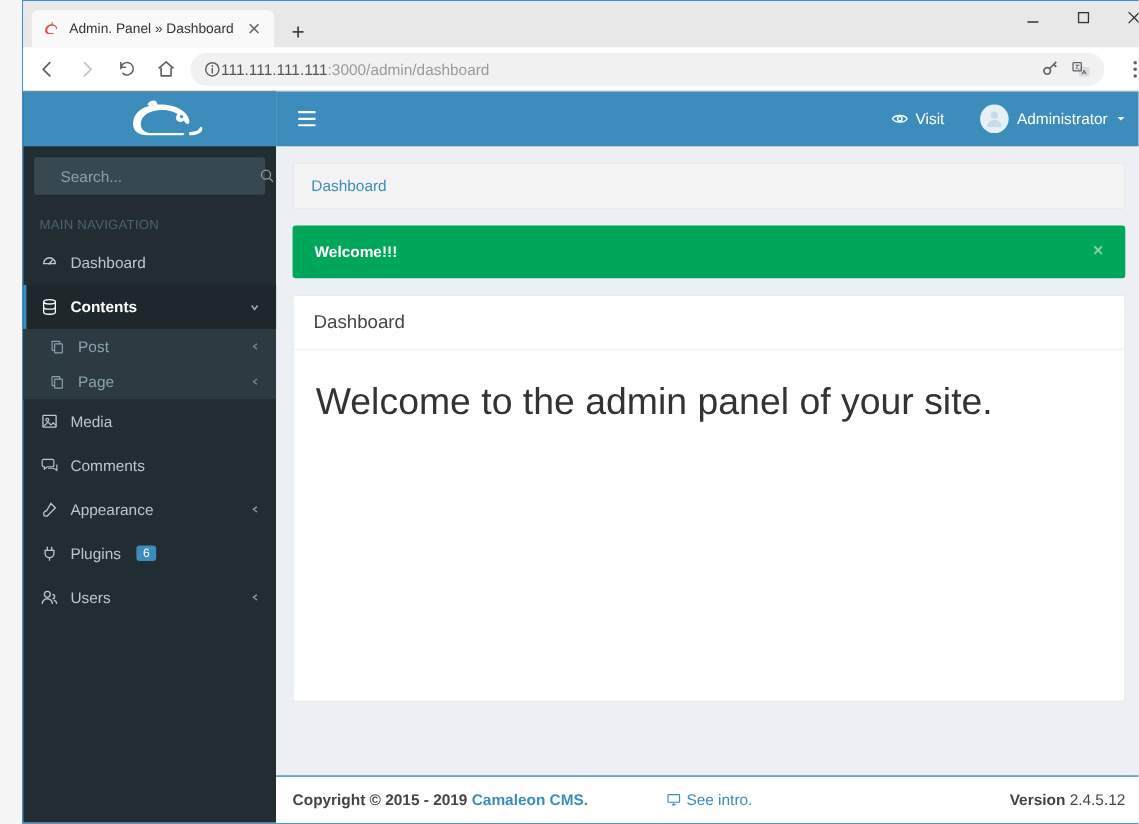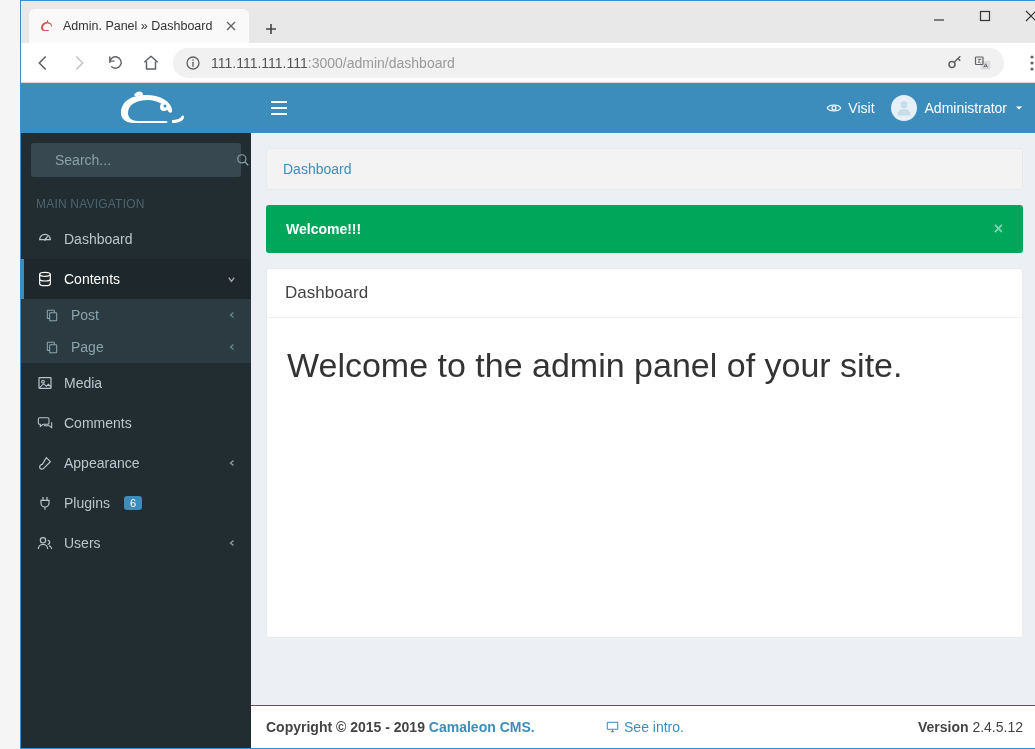--- a/index.html
+++ b/index.html
@@ -12,21 +12,21 @@
   .browser-tab { display: flex; align-items: center; height: 34px; background: #f9f9f9; border-radius: 6px 6px 0 0; padding: 0 10px; min-width: 220px; gap: 8px; font-size: 12.5px; color: #333; margin-top: 8px; }
   .favicon { width: 16px; height: 16px; display: flex; align-items: center; justify-content: center; }
   .tab-close { width: 16px; height: 16px; display:flex; align-items:center; justify-content:center; color:#555; border-radius:50%; margin-left:auto;}
   .new-tab { width: 28px; height: 28px; display:flex; align-items:center; justify-content:center; margin: 10px 0 0 8px; color:#444; border-radius:50%; }
   .window-controls { margin-left: auto; display:flex; }
   .win-btn { width: 46px; height: 30px; display:flex; align-items:center; justify-content:center; color:#333; }
   
   .addr-bar { height: 40px; background: #fff; border-bottom: 1px solid #d9d9d9; display:flex; align-items:center; padding: 0 8px; gap: 8px; }
   .nav-btn { width: 28px; height: 28px; display:flex; align-items:center; justify-content:center; color:#5f6368; border-radius:50%; }
   .nav-btn.disabled { color:#bfbfbf; }
-  .url-field { flex:1; height:30px; background:#f1f1f1; border-radius:15px; display:flex; align-items:center; padding:0 12px; gap:10px; color:#555; font-size:14px; }
+  .url-field { flex:1; height:30px; background:#f1f1f1; border-radius:15px; display:flex; align-items:center; padding:0 12px; color:#555; font-size:14px; }
   .url-field .light { color:#9a9a9a; }
   .url-right-icons { display:flex; gap:10px; align-items:center; margin-left:auto; color:#5f6368;}
   .more-btn { width:28px; height:28px; display:flex; align-items:center; justify-content:center; color:#5f6368; margin-left:6px;}
   
   
   .viewport { flex:1; display:flex; overflow:hidden; background:#ecf0f5; position:relative; }
   .scrollbar { width:16px; background:#f1f1f1; border-left:1px solid #e3e3e3; position:relative;}
   .scrollbar-thumb { position:absolute; top:0; left:2px; right:2px; height:520px; background:#c1c1c1; border-radius:3px;}
   
   .app { flex:1; display:flex; flex-direction:column; }
@@ -46,21 +46,21 @@
   .nav-item .chev { margin-left:auto; font-size:10px; color:#8aa0a9;}
   .nav-item .badge { background:#3c8dbc; color:#fff; font-size:11px; padding:1px 6px; border-radius:3px; margin-left:4px;}
   .sub-item { display:flex; align-items:center; padding:8px 15px 8px 22px; color:#8aa4af; gap:10px; background:#2c3b41; font-size:14px; cursor:pointer;}
   .sub-item .ico { width:18px; display:flex; justify-content:center;}
   .sub-item .chev { margin-left:auto; font-size:10px; color:#6b8690;}
   
   
   .main-col { flex:1; display:flex; flex-direction:column; background:#ecf0f5; }
   .topbar { height:50px; background:#3c8dbc; color:#fff; display:flex; align-items:center; padding:0 15px; }
   .hamburger { cursor:pointer; padding:5px; }
-  .topbar-right { margin-left:auto; display:flex; align-items:center; gap:16px; }
+  .topbar-right { margin-left:auto; display:flex; align-items:center; gap:32px; }
   .visit-link { display:flex; align-items:center; gap:6px; cursor:pointer; }
   .user-menu { display:flex; align-items:center; gap:8px; cursor:pointer;}
   .avatar-circle { width:26px; height:26px; border-radius:50%; background:#e6f0f7; display:flex; align-items:center; justify-content:center;}
   .caret-down { font-size:10px; }
   
   .content-area { flex:1; padding:15px 15px 0 15px; overflow:auto; display:flex; flex-direction:column; gap:15px;}
   .breadcrumb { background:#f3f3f3; border:1px solid #e9e9e9; border-radius:3px; padding:12px 16px; }
   .breadcrumb a { color:#3c8dbc; text-decoration:none; }
   .alert { background:#00a65a; color:#fff; border-radius:3px; padding:15px 20px; display:flex; align-items:center; font-weight:600; }
   .alert .close-alert { margin-left:auto; color:rgba(255,255,255,0.5); cursor:pointer; font-size:16px;}
@@ -214,21 +214,21 @@
             <span>Dashboard</span>
           </div>
 
           <div class="nav-item active">
             <span class="ico">
                 <svg width="16" height="16" viewBox="0 0 24 24">
                   <ellipse cx="12" cy="5" rx="8" ry="3" fill="none" stroke="#fff" stroke-width="1.8"></ellipse>
                   <path d="M4 5 V12 a8 3 0 0 0 16 0 V5 M4 12 V19 a8 3 0 0 0 16 0 V12" fill="none" stroke="#fff" stroke-width="1.8"></path>
                 </svg>
               </span>
-            <span style="font-weight:400;">Contents</span>
+            <span style="font-weight:700;">Contents</span>
             <span class="chev">
                 <svg width="9" height="9" viewBox="0 0 10 10">
                   <path d="M2 3 L5 7 L8 3" fill="none" stroke="#aaa" stroke-width="1.5"></path>
                 </svg>
               </span>
           </div>
           <div class="sub-item">
             <span class="ico">
                 <svg width="14" height="14" viewBox="0 0 24 24">
                   <rect x="4" y="4" width="12" height="14" rx="1" fill="none" stroke="#8aa4af" stroke-width="1.8"></rect>

